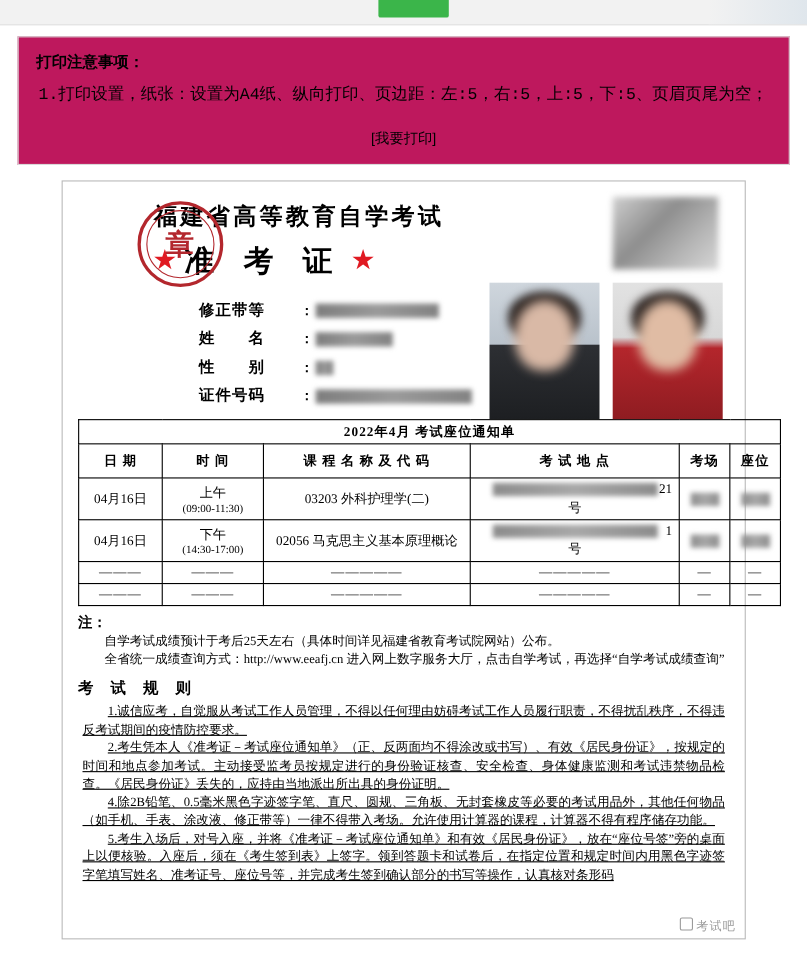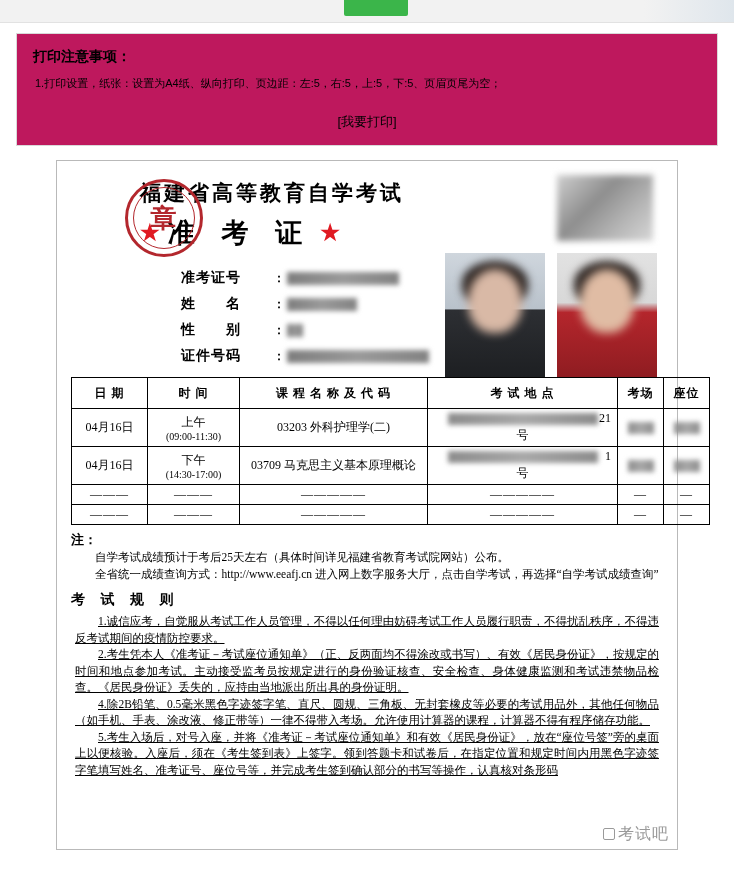--- a/index.html
+++ b/index.html
@@ -22,21 +22,21 @@
     background:linear-gradient(90deg,#f2f2f2,#dfe6ec);
   }
   
   .notice{
     margin:10px 16px 0 16px;
     border:1px solid #d9d9d9;
     background:#be185d;
     padding:14px 16px 10px 16px;
   }
   .notice-title{font-weight:bold;font-size:14px;margin-bottom:10px;}
-  .notice-line{font-size:11px;margin-left:2px;}
+  .notice-line{font-size:15px;margin-left:2px;font-family:Liberation Mono, monospace;}
   .print-link-wrap{text-align:center;margin-top:22px;margin-bottom:4px;}
   .print-link{font-size:13px;color:#000;text-decoration:none;}
   
   .sheet{
     position:relative;
     margin:14px 56px 0 56px;
     border:1px solid #b9b9b9;
     background:#fff;
     padding:12px 14px 0 14px;
     height:690px;
@@ -134,21 +134,21 @@
   .notes-line{font-size:11.5px;margin-left:24px;line-height:17px;}
   .rules-title{
     font-weight:bold;font-size:14px;letter-spacing:6px;margin:8px 0 4px 0;
     font-family:"Liberation Serif","DejaVu Serif",serif;
   }
   .rule{
     font-size:11.5px;line-height:16.5px;text-indent:2em;margin:0 4px;
     font-family:"Liberation Serif","DejaVu Serif",serif;text-align:justify;text-decoration:underline;
   }
   .watermark{
-    position:absolute;right:8px;bottom:4px;font-size:16px;color:#9a9a9a;
+    position:absolute;right:8px;bottom:4px;font-size:11px;color:#9a9a9a;
     letter-spacing:1px;
   }
   .wm-icon{display:inline-block;width:10px;height:10px;border:1px solid #9a9a9a;border-radius:2px;margin-right:3px;vertical-align:-1px;}
 </style>
 </head>
 <body>
 
 <div class="topstrip">
   <div class="greenbtn"></div>
   <div class="rightfade"></div>
@@ -177,21 +177,21 @@
         <span>准 考 证</span>
         <span class="star">★</span>
       </div>
     </div>
     <div class="blur-topright"></div>
   </div>
 
   <div class="info-row">
     <div class="fields">
       <div class="field">
-        <span class="field-label">准考证号</span>
+        <span class="field-label">修正带等</span>
         <span class="field-colon">：</span>
         <span class="field-value v1"></span>
       </div>
       <div class="field">
         <span class="field-label">姓　　名</span>
         <span class="field-colon">：</span>
         <span class="field-value v2"></span>
       </div>
       <div class="field">
         <span class="field-label">性　　别</span>
@@ -219,20 +219,23 @@
   <table class="sched">
     <colgroup>
       <col style="width:76px">
         <col style="width:92px">
         <col style="width:188px">
       <col style="width:190px">
         <col style="width:46px">
         <col style="width:46px">
     </colgroup>
     <tbody>
+        <tr>
+      <td colspan="6" class="sched-caption">2022年4月 考试座位通知单</td>
+    </tr>
     <tr>
       <th>日 期</th>
       <th>时 间</th>
       <th>课 程 名 称 及 代 码</th>
       <th>考 试 地 点</th>
       <th>考场</th>
       <th>座位</th>
     </tr>
     <tr class="row-cell">
       <td>04月16日</td>
@@ -252,21 +255,21 @@
       <td class="blurcell">
             <span class="blurbar" style="width:26px"></span>
           </td>
     </tr>
     <tr class="row-cell">
       <td>04月16日</td>
       <td>
         <div class="time-main">下午</div>
         <div class="time-sub">(14:30-17:00)</div>
       </td>
-      <td class="course">03709 马克思主义基本原理概论</td>
+      <td class="course">02056 马克思主义基本原理概论</td>
       <td class="place-text">
         <span class="blurbar" style="width:150px"></span>
         <span>号</span>
         <span style="position:absolute;right:6px;top:2px;">1</span>
       </td>
       <td class="blurcell">
             <span class="blurbar" style="width:26px"></span>
           </td>
       <td class="blurcell">
             <span class="blurbar" style="width:26px"></span>

